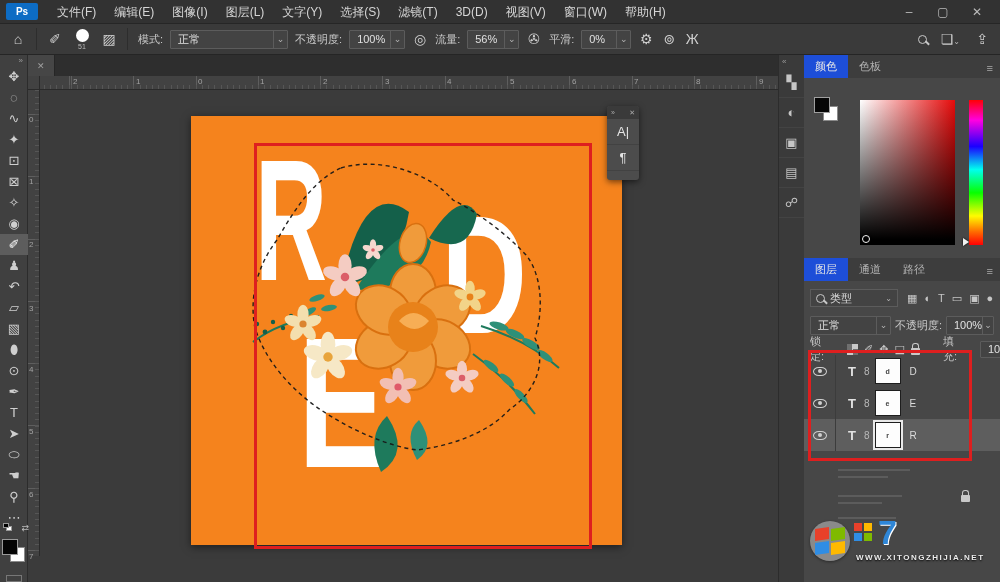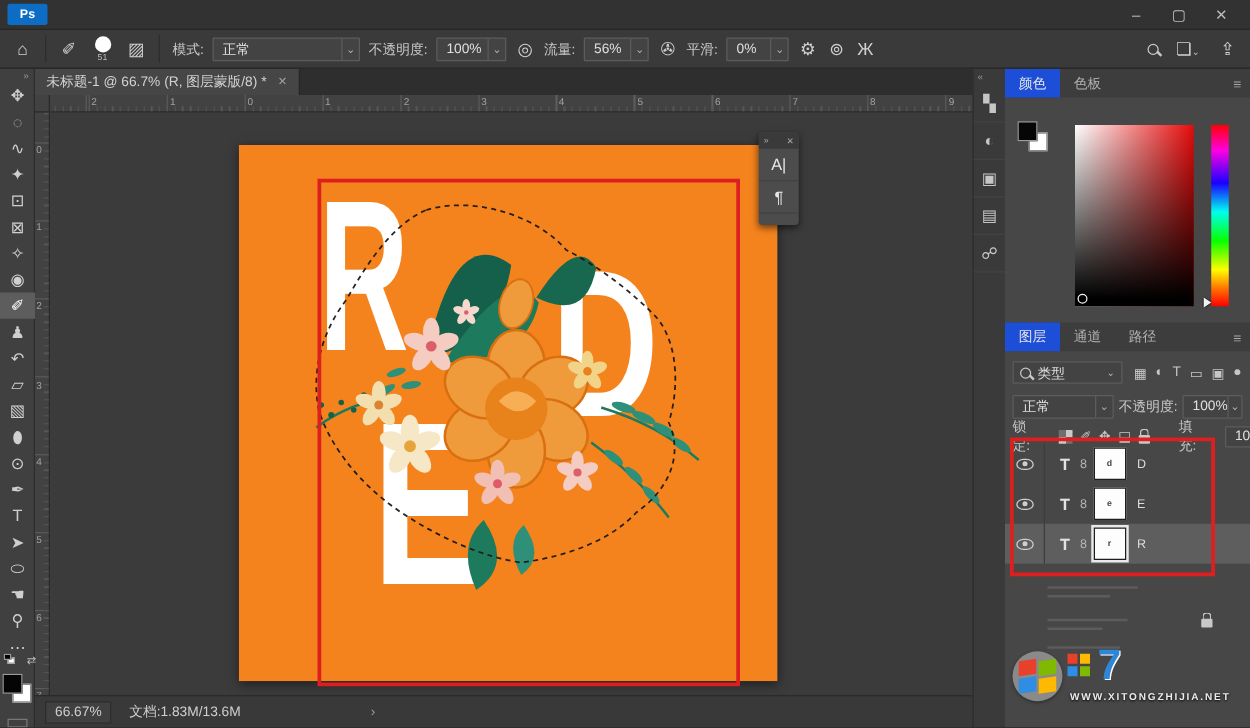--- a/index.html
+++ b/index.html
@@ -171,20 +171,33 @@
   .wm-url { position:absolute; left:48px; top:38px; font-size:8px; font-weight:bold; color:#ececec;
     letter-spacing:1.5px; text-shadow:0 1px 2px #000; }
 </style>
 </head>
 <body>
 
 <div id="root">
 
   <div class="menubar">
     <span class="ps-logo">Ps</span>
+    <span id="menu-items" style="display: inline-flex;">
+        <span class="menu-item">文件(F)</span>
+        <span class="menu-item">编辑(E)</span>
+        <span class="menu-item">图像(I)</span>
+        <span class="menu-item">图层(L)</span>
+        <span class="menu-item">文字(Y)</span>
+        <span class="menu-item">选择(S)</span>
+        <span class="menu-item">滤镜(T)</span>
+        <span class="menu-item">3D(D)</span>
+        <span class="menu-item">视图(V)</span>
+        <span class="menu-item">窗口(W)</span>
+        <span class="menu-item">帮助(H)</span>
+      </span>
     <span class="win-controls">
       <span class="win-btn">–</span>
       <span class="win-btn">▢</span>
       <span class="win-btn">✕</span>
     </span>
   </div>
 
   <div class="optionsbar">
     <span class="ob-icon">⌂</span>
     <span class="ob-sep"></span>
@@ -263,21 +276,20 @@
       </span>
       <span class="swatch-bg"></span>
       <span class="swatch-fg"></span>
     </div>
     <span class="quickmask"></span>
   </div>
 
   <div class="docarea">
     <div class="tabstrip">
       <div class="doctab">
-        <span class="title">未标题-1 @ 66.7% (R, 图层蒙版/8) *</span>
         <span class="close">✕</span>
       </div>
     </div>
     <div class="ruler-top">
         <div class="minor"></div>
         <div id="ruler-top-labels">
           <span class="rlabel" style="left: 45px; top: 1px;">2</span>
           <span class="rlabel" style="left: 108px; top: 1px;">1</span>
           <span class="rlabel" style="left: 170px; top: 1px;">0</span>
           <span class="rlabel" style="left: 232px; top: 1px;">1</span>
@@ -406,25 +418,20 @@
 
     <div class="floatpanel">
       <div class="fp-head">
         <span>»</span>
         <span>✕</span>
       </div>
       <div class="fp-btn">A|</div>
       <div class="fp-btn">¶</div>
     </div>
 
-    <div class="statusbar">
-      <span class="status-zoom">66.67%</span>
-      <span class="status-doc">文档:1.83M/13.6M</span>
-      <span class="status-chev">›</span>
-    </div>
   </div>
 
   <div class="panelstrip">
     <div class="collapse">«</div>
     <div id="strip-icons">
         <div class="strip-icon">▚</div>
         <div class="strip-icon">◐</div>
         <div class="strip-icon">▣</div>
         <div class="strip-icon">▤</div>
         <div class="strip-icon">☍</div>

